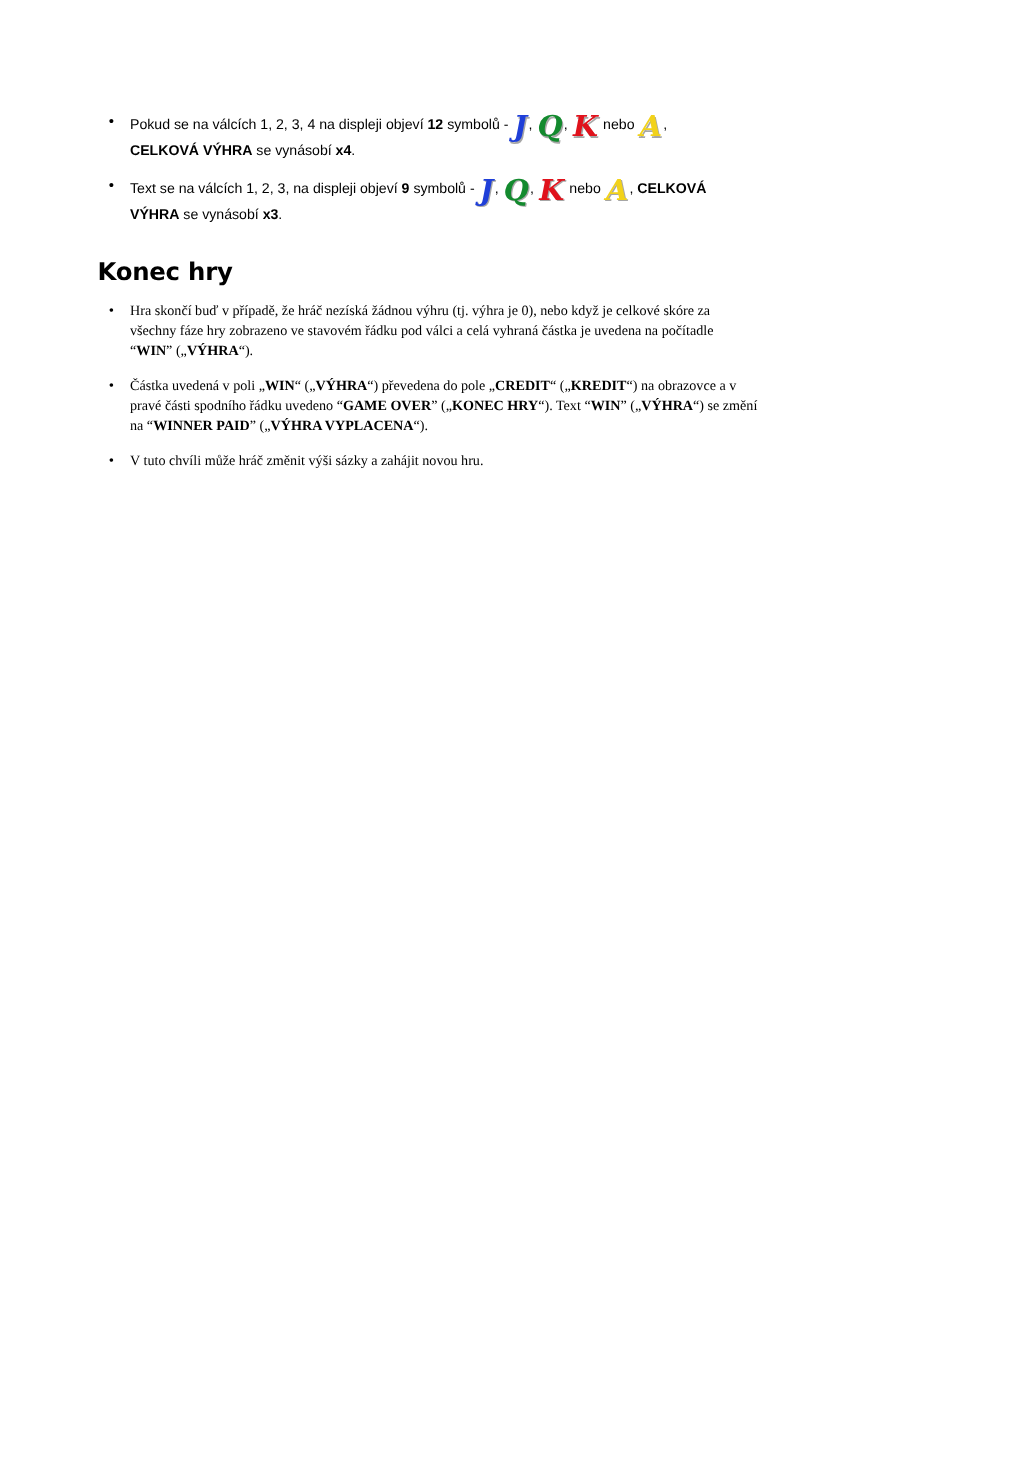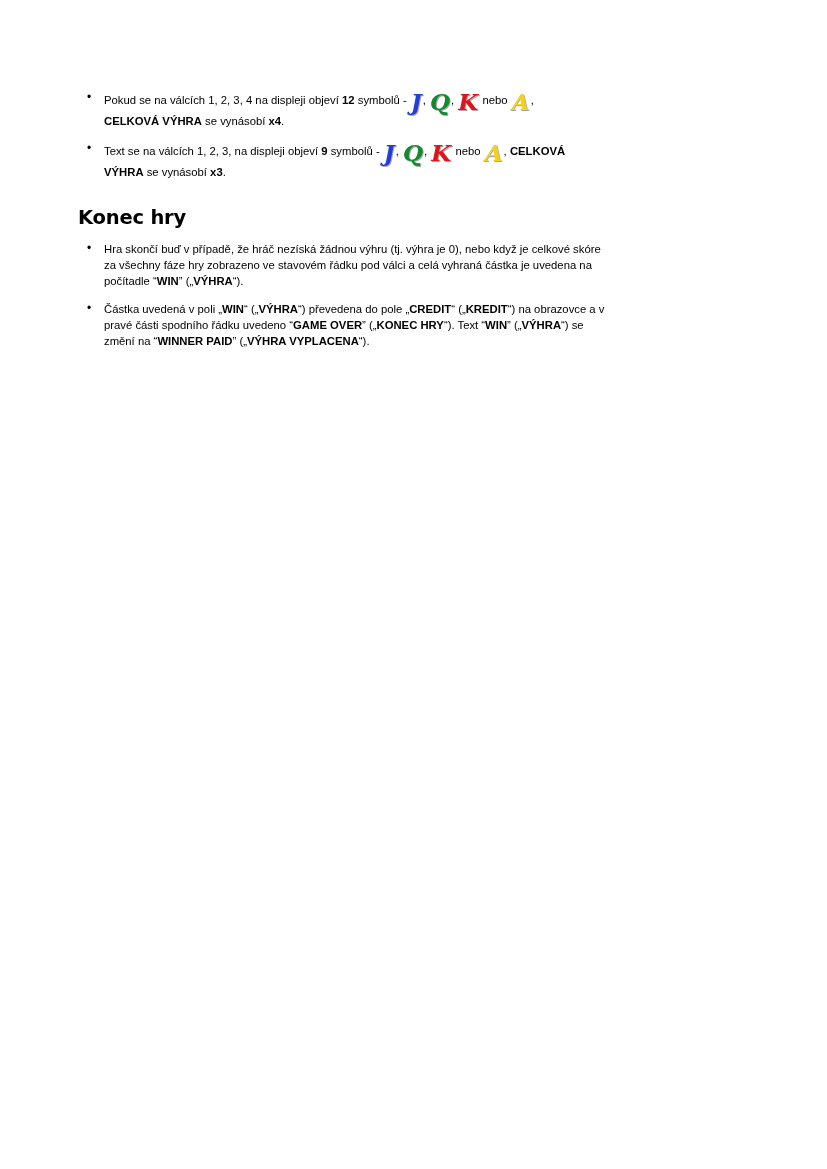--- a/index.html
+++ b/index.html
@@ -71,21 +71,21 @@
   }
 
   h2.section {
     font-family: "DejaVu Sans", sans-serif;
     font-size: 19.5px;
     font-weight: bold;
     margin: 26px 0 12px 0;
     letter-spacing: -0.2px;
   }
 
-  .tight-list > li { margin-bottom: 11px; }
+  .tight-list > li { margin-bottom: 11px; font-family: Liberation Serif, serif; }
   .lastitem { margin-bottom: 0; }
 </style>
 </head>
 <body>
 
 <div class="page">
 
   <ul class="bullets">
 
     <li class="row-with-syms">
@@ -104,16 +104,17 @@
   <ul class="bullets tight-list">
 
     <li>
       <span>Hra skončí buď v případě, že hráč nezíská žádnou výhru (tj. výhra je 0), nebo když je celkové skóre za všechny fáze hry zobrazeno ve stavovém řádku pod válci a celá vyhraná částka je uvedena na počítadle “</span><b>WIN</b><span>” („</span><b>VÝHRA</b><span>“).</span>
     </li>
 
     <li>
       <span>Částka uvedená v poli „</span><b>WIN</b><span>“ („</span><b>VÝHRA</b><span>“) převedena do pole „</span><b>CREDIT</b><span>“ („</span><b>KREDIT</b><span>“) na obrazovce a v pravé části spodního řádku uvedeno “</span><b>GAME OVER</b><span>” („</span><b>KONEC HRY</b><span>“). Text “</span><b>WIN</b><span>” („</span><b>VÝHRA</b><span>“) se změní na “</span><b>WINNER PAID</b><span>” („</span><b>VÝHRA VYPLACENA</b><span>“).</span>
     </li>
 
+    <li class="lastitem">V tuto chvíli může hráč změnit výši sázky a zahájit novou hru.</li>
 
   </ul>
 
 </div>
 
 </body></html>

